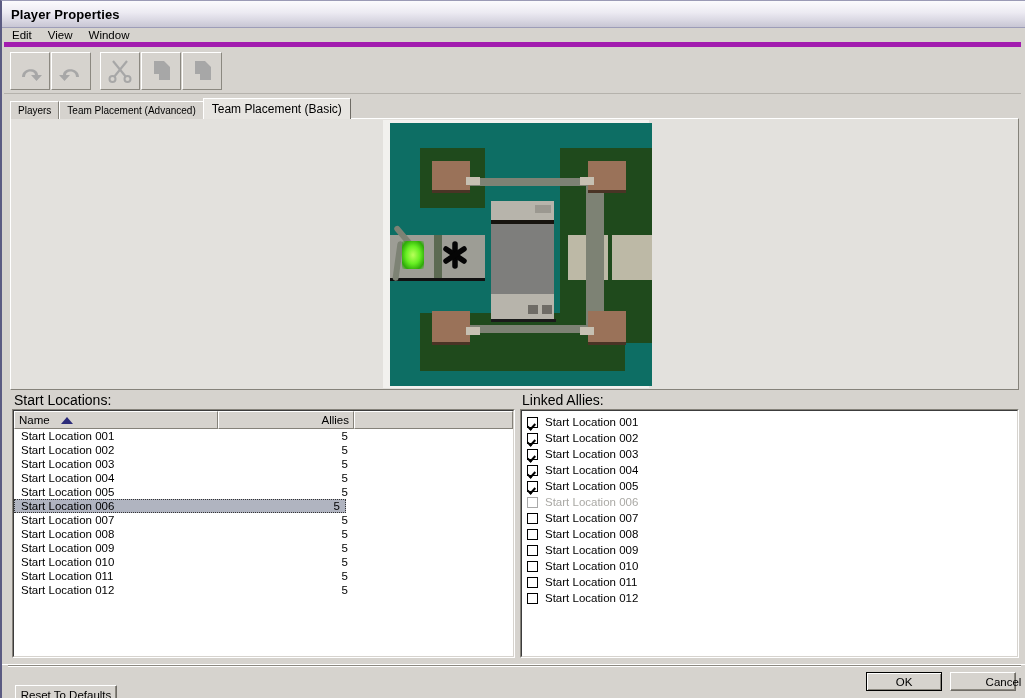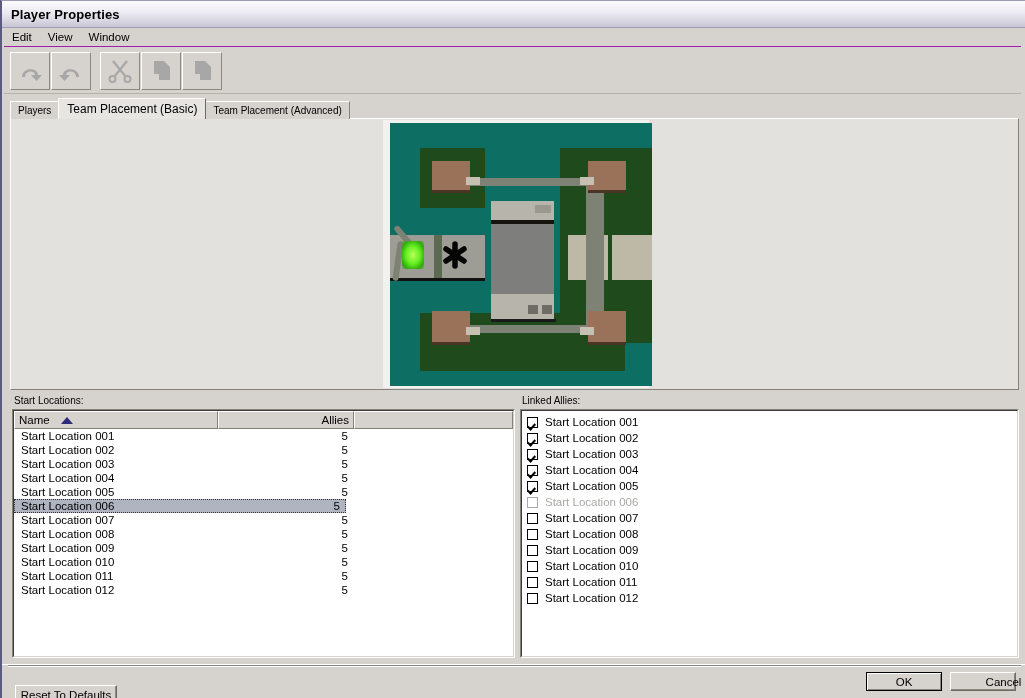--- a/index.html
+++ b/index.html
@@ -35,21 +35,21 @@
     font-size: 13px;
     color: #000;
     letter-spacing: 0.1px;
   }
 
   
   .menubar {
     position: absolute; left: 2px; top: 28px;
     width: 1021px; height: 18px;
     background: #d6d3ce;
-    border-bottom: 1px solid #a21caf;
+    border-bottom: 5px solid #a21caf;
     display: flex; align-items: center;
   }
   .menu-item {
     padding: 1px 8px 2px 8px;
     font-size: 11.5px;
     color: #000;
     cursor: default;
     line-height: 14px;
   }
 
@@ -141,21 +141,21 @@
   
   .lowerpanel {
     position: absolute;
     top: 393px;
     background: #d6d3ce;
   }
   .panel-left  { left: 10px;  width: 503px; height: 265px; }
   .panel-right { left: 518px; width: 499px; height: 265px; }
 
   .panel-caption {
-    font-size: 10px;
+    font-size: 14px;
     color: #000;
     height: 14px;
     line-height: 13px;
     padding-left: 2px;
   }
   .listbox {
     position: absolute;
     left: 0; top: 15px;
     background: #ffffff;
     border-top: 1px solid #85827a;
@@ -340,22 +340,22 @@
     <div class="tbtn">
       <svg width="26" height="24" viewBox="0 0 26 24">
         <path d="M6 2 H16 L22 8 V21 H6 Z" fill="#a7a7a7"></path>
         <path d="M6 15 H11 V21 H6 Z" fill="#d6d3ce"></path>
       </svg>
     </div>
   </div>
 
   <div class="tabstrip">
     <div class="tab">Players</div>
+    <div class="tab">Team Placement (Advanced)</div>
     <div class="tab active">Team Placement (Basic)</div>
-    <div class="tab">Team Placement (Advanced)</div>
   </div>
 
   <div class="tabbody">
     <div class="mapwrap">
       <div class="map">
 
         <div class="mp" style="left:30px;top:25px;width:65px;height:60px;background:#1f4a1c;"></div>
         <div class="mp" style="left:170px;top:25px;width:92px;height:140px;background:#1f4a1c;"></div>
         <div class="mp" style="left:30px;top:190px;width:205px;height:58px;background:#1f4a1c;"></div>
         <div class="mp" style="left:170px;top:160px;width:92px;height:60px;background:#1f4a1c;"></div>

